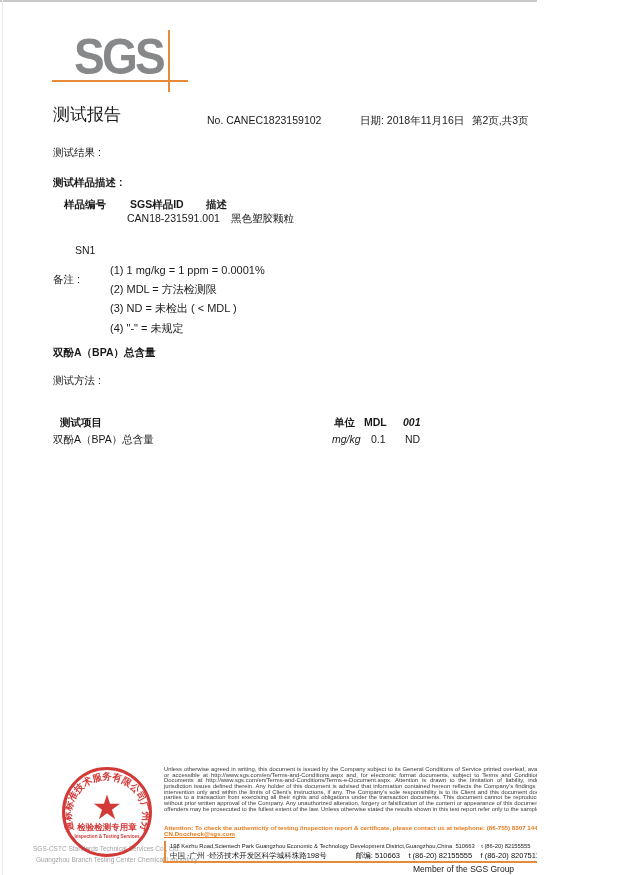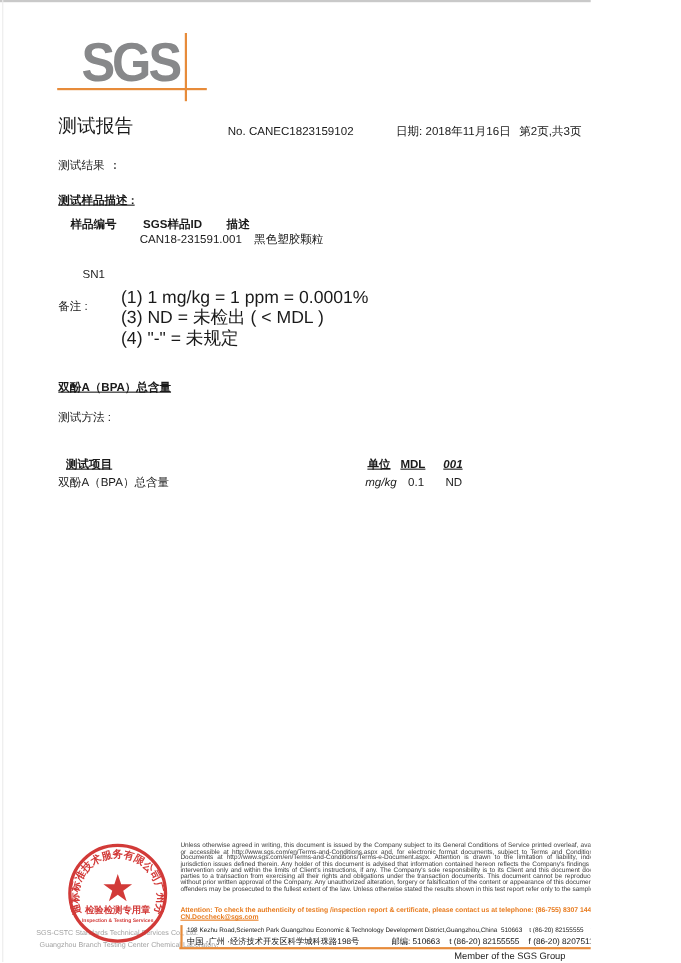--- a/index.html
+++ b/index.html
@@ -3,54 +3,54 @@
 <meta charset="utf-8">
 <style>
   html,body{margin:0;padding:0;background:#ffffff;}
   .page{
     position:relative;width:537px;height:875px;background:#ffffff;overflow:hidden;
     font-family:"Liberation Sans", sans-serif;color:#1a1a1a;
   }
   .abs{position:absolute;}
   .txt{font-size:10.5px;line-height:13px;white-space:nowrap;}
   .b{font-weight:bold;}
-  .u{text-decoration:underline;}
+  .u{}
   .i{font-style:italic;}
 
   
   #edge-top{left:0;top:1;width:619px;height:2px;background:#c9c9c9;}
   #edge-right{left:604px;top:1px;width:2px;height:874px;background:#c9c9c9;}
   #edge-left{left:2px;top:0;width:1px;height:875px;background:#ececec;}
 
   
   #logo{left:74px;top:34px;font-size:50px;line-height:46px;font-weight:bold;
         color:#87888a;letter-spacing:-3px;transform:scaleX(0.92);transform-origin:left top;}
   #logo-hline{left:52px;top:80px;width:136px;height:2px;background:#e78b3a;}
   #logo-vline{left:168px;top:30px;width:2px;height:62px;background:#e78b3a;}
 
   
   #doc-title{left:53px;top:108px;font-size:17px;font-weight:normal;}
   #report-no{left:207px;top:114px;}
   #report-date{left:360px;top:114px;}
   #page-info{left:472px;top:114px;}
 
-  #results-label{left:53px;top:146px;font-family:Liberation Mono, monospace;}
+  #results-label{left:53px;top:146px;}
   #sample-desc-heading{left:53px;top:176px;}
 
   
   #col-sn{left:64px;top:198px;}
   #col-id{left:130px;top:198px;}
   #col-desc{left:206px;top:198px;}
   #val-sn{left:75px;top:212px;margin-top:32px;}
   #val-id{left:127px;top:212px;}
   #val-desc{left:206px;top:212px;padding-left:25px;}
 
   #remarks-heading{left:53px;top:245px;margin-top:28px;}
   #remarks-list{left:110px;top:261px;}
-  #remarks-list .remark{font-size:16px;line-height:19.2px;white-space:nowrap;}
+  #remarks-list .remark{font-size:11px;line-height:19.2px;white-space:nowrap;}
 
   #bpa-heading{left:53px;top:346px;}
   #method-label{left:53px;top:374px;}
   #method-text{left:120px;top:369px;width:432px;font-size:10.5px;line-height:15.5px;white-space:normal;}
 
   
   #th-item{left:60px;top:416px;}
   #th-unit{left:334px;top:416px;}
   #th-mdl{left:364px;top:416px;}
   #th-001{left:403px;top:416px;}
@@ -99,20 +99,21 @@
   <div class="abs txt b" id="col-sn">样品编号</div>
   <div class="abs txt b" id="col-id">SGS样品ID</div>
   <div class="abs txt b" id="col-desc">描述</div>
   <div class="abs txt" id="val-sn">SN1</div>
   <div class="abs txt" id="val-id">CAN18-231591.001</div>
   <div class="abs txt" id="val-desc">黑色塑胶颗粒</div>
 
   <div class="abs txt" id="remarks-heading">备注 :</div>
   <div class="abs" id="remarks-list">
     <div class="remark">(1) 1 mg/kg = 1 ppm = 0.0001%</div>
+    <div class="remark">(2) MDL = 方法检测限</div>
     <div class="remark">(3) ND = 未检出 ( &lt; MDL )</div>
     <div class="remark">(4) "-" = 未规定</div>
   </div>
 
   <div class="abs txt b u" id="bpa-heading">双酚A（BPA）总含量</div>
   <div class="abs txt" id="method-label">测试方法 :</div>
 
   <div class="abs txt b u" id="th-item">测试项目</div>
   <div class="abs txt b u" id="th-unit">单位</div>
   <div class="abs txt b u" id="th-mdl">MDL</div>

